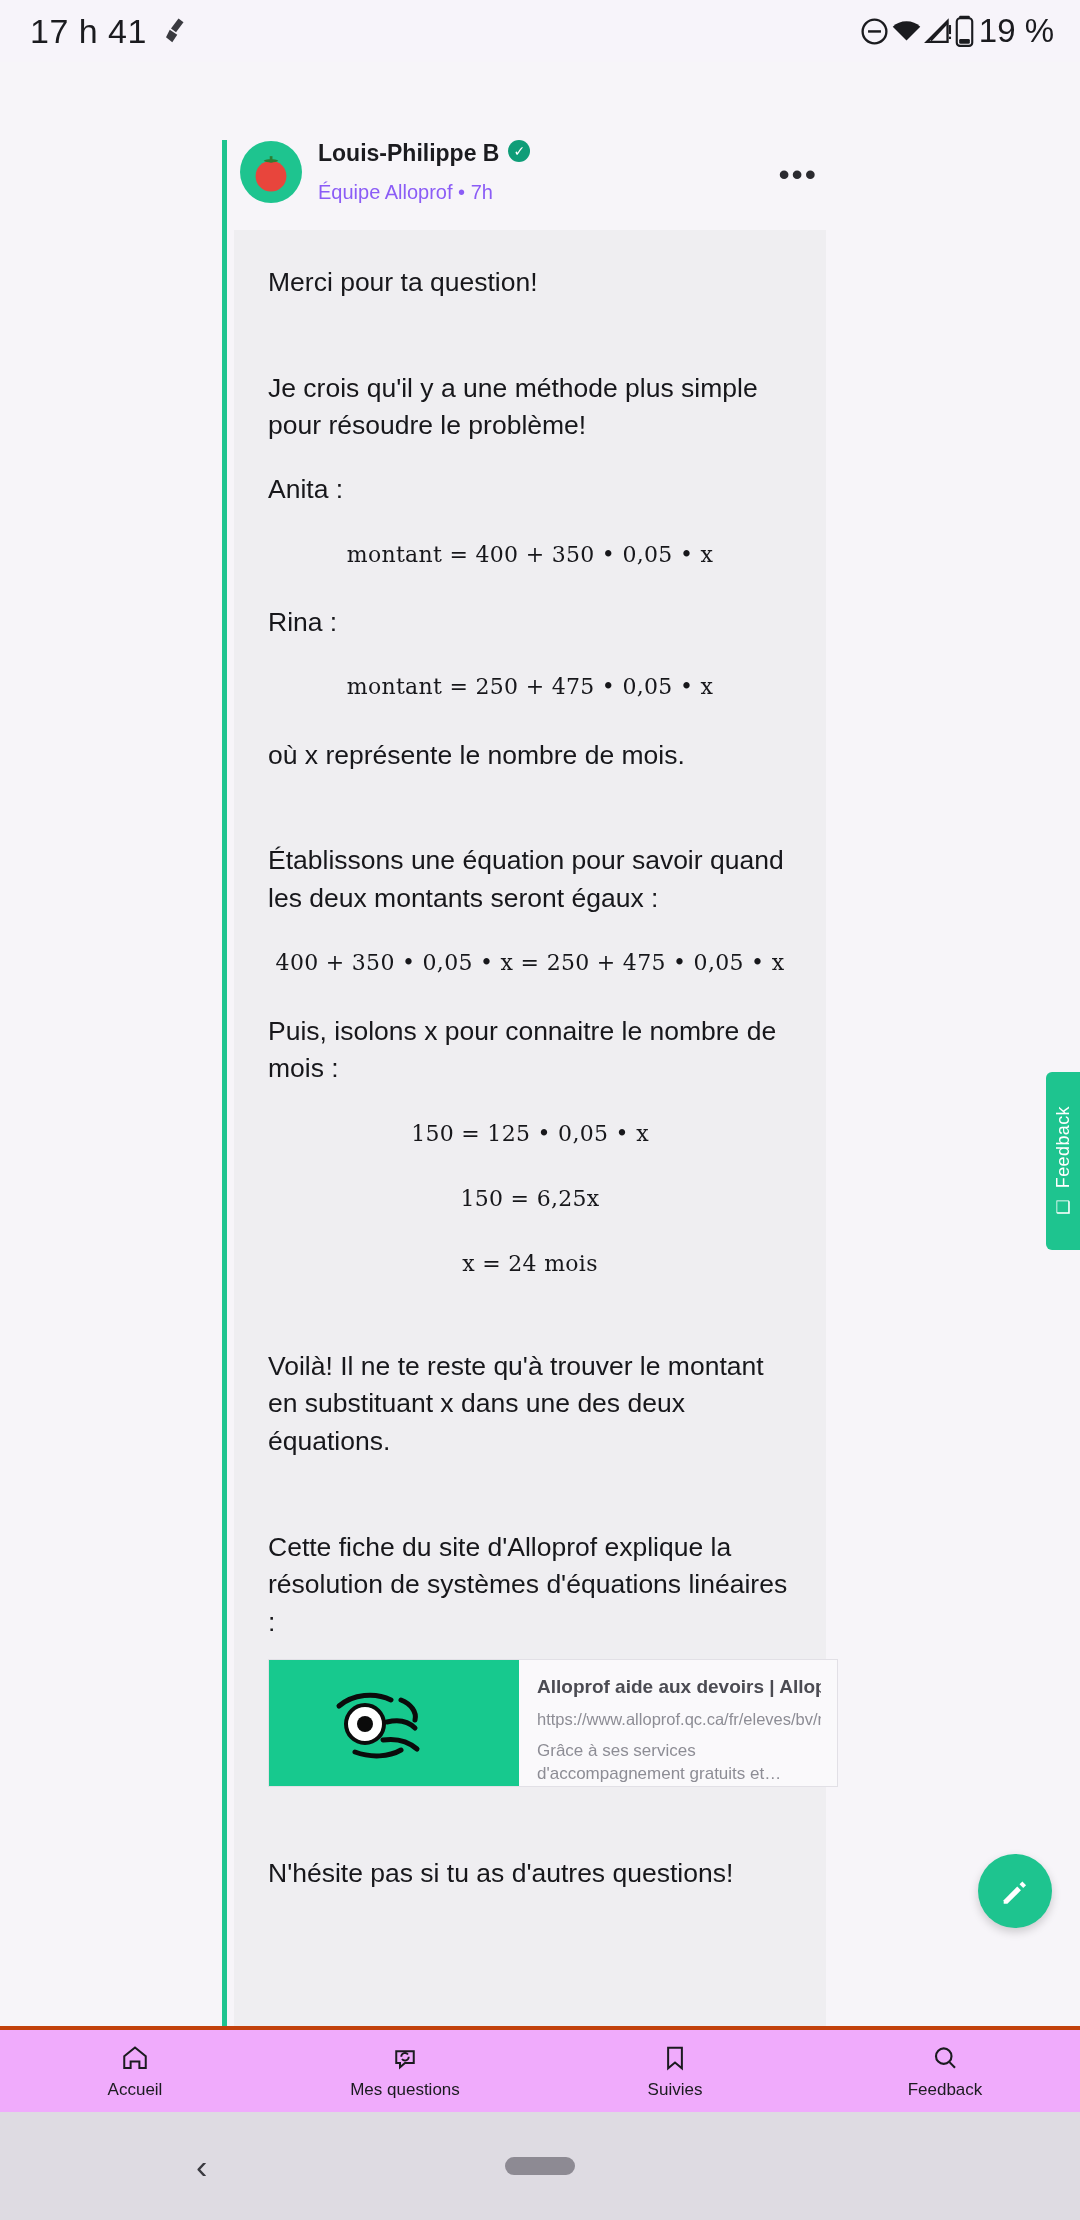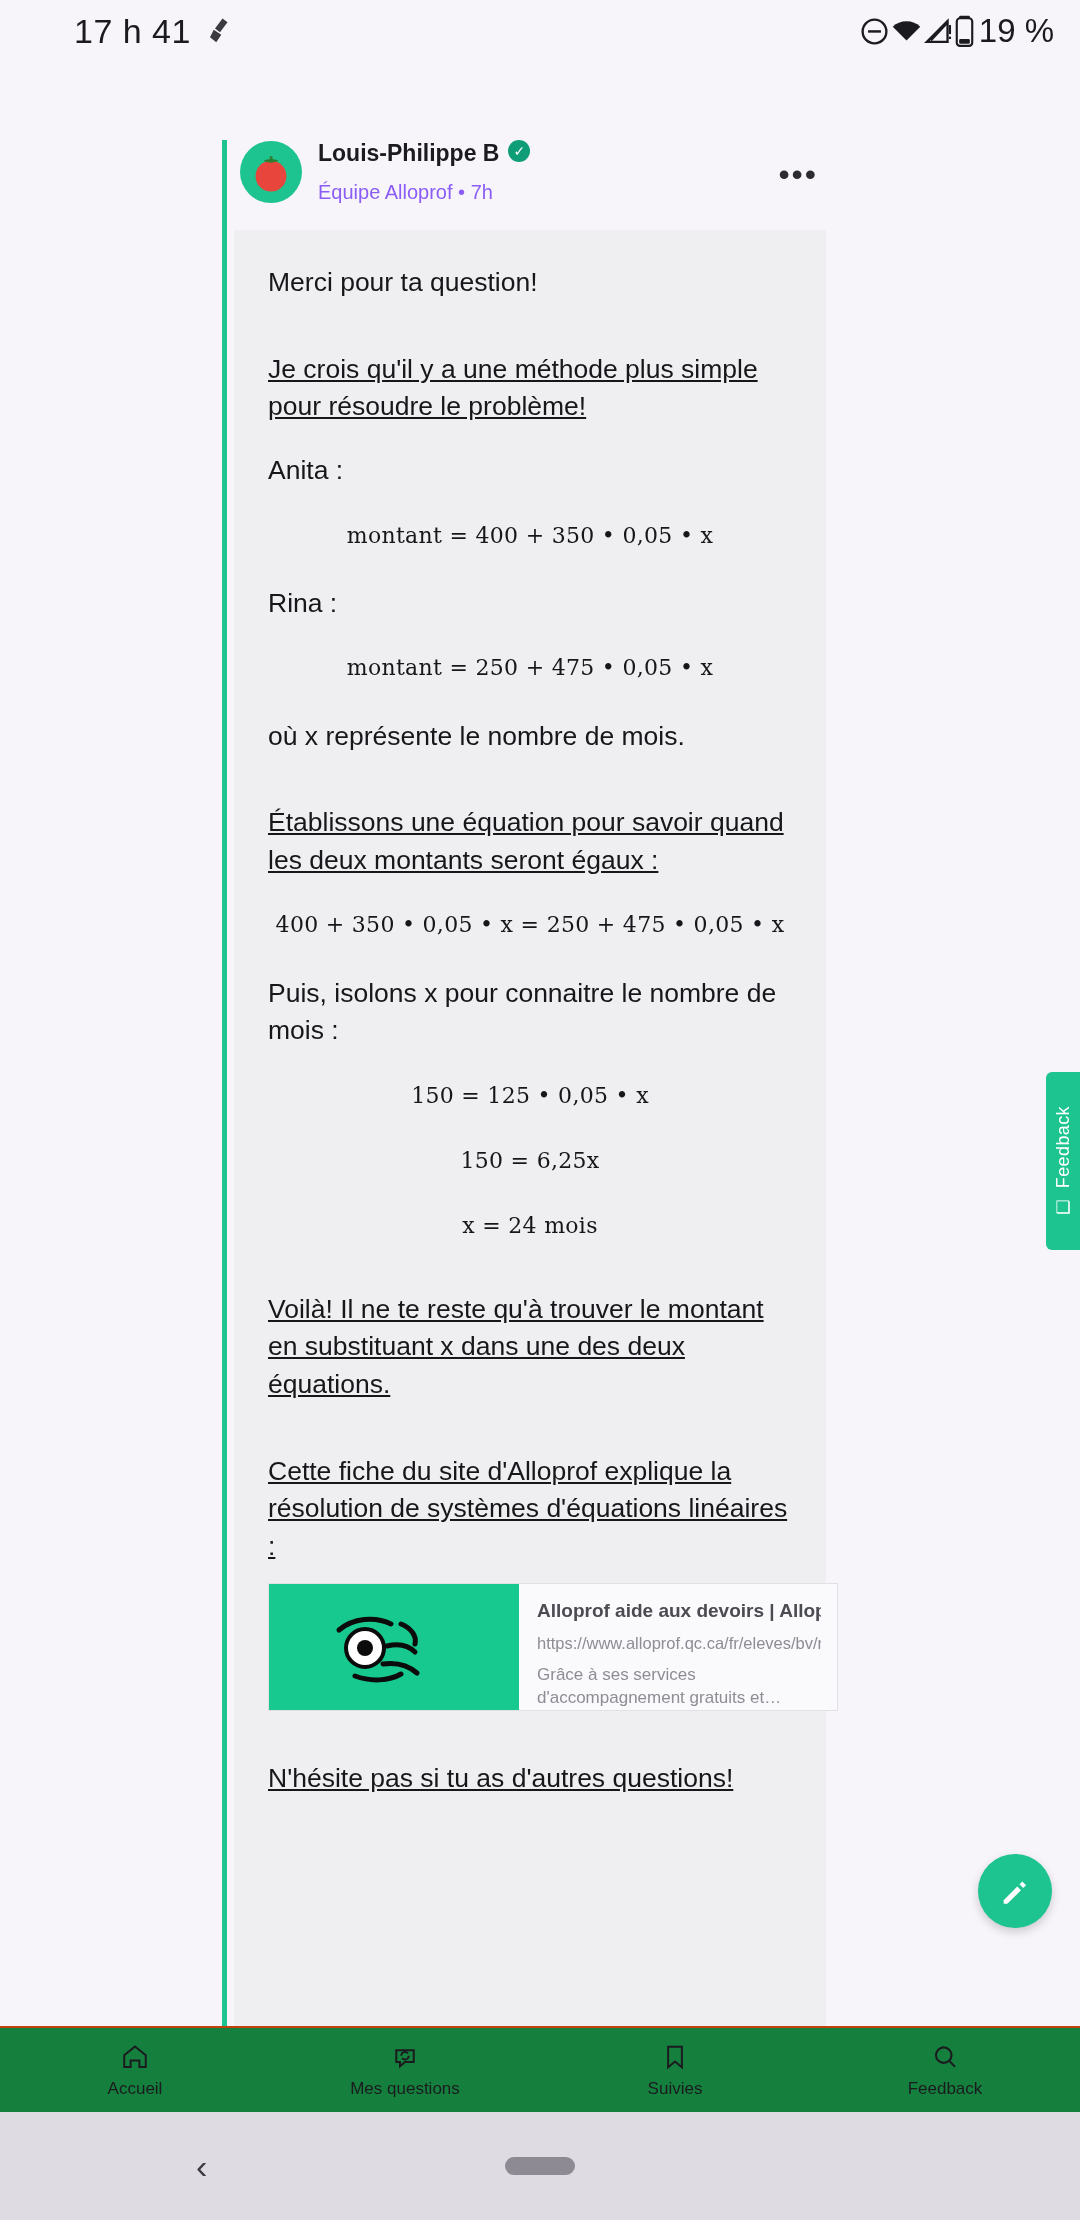--- a/index.html
+++ b/index.html
@@ -20,21 +20,20 @@
   
   .statusbar {
     height: 62px;
     flex: 0 0 62px;
     background: #f7f4fa;
     display: flex;
     align-items: center;
     justify-content: space-between;
     padding: 0 26px 0 30px;
     color: #1b1b1f;
-    margin-left: 44px;
   }
   .status-left {
     display: flex;
     align-items: center;
     gap: 14px;
   }
   .status-clock {
     font-size: 34px;
     letter-spacing: 0.5px;
     font-weight: 400;
@@ -128,21 +127,21 @@
     top: 168px;
     width: 592px;
     bottom: 0;
     background: #efeef1;
     padding: 34px 34px 0 34px;
     font-size: 26.5px;
     line-height: 1.42;
     color: #17171b;
   }
   .p { margin-bottom: 26px; }
-  .p.gap-top { margin-top: 49px; text-decoration: underline; }
+  .p.gap-top { margin-top: 68px; }
   .p.tight { margin-bottom: 12px; }
 
   .math {
     text-align: center;
     font-family: "DejaVu Serif", serif;
     font-size: 22px;
     color: #17171b;
     margin: 30px 0 34px 0;
     letter-spacing: 0.3px;
   }
@@ -224,22 +223,22 @@
     border-radius: 50%;
     background: #1ec48f;
     display: flex; align-items: center; justify-content: center;
     box-shadow: 0 4px 10px rgba(0,0,0,0.18);
   }
 
   
   .bottomnav {
     flex: 0 0 86px;
     height: 86px;
-    background: #15803d;
-    border-top: 2px solid #c2410c;
+    background: #f0abfc;
+    border-top: 4px solid #c2410c;
     display: flex;
   }
   .nav-item {
     flex: 1 1 0;
     display: flex;
     flex-direction: column;
     align-items: center;
     justify-content: center;
     gap: 7px;
     color: #1b1b1f;

